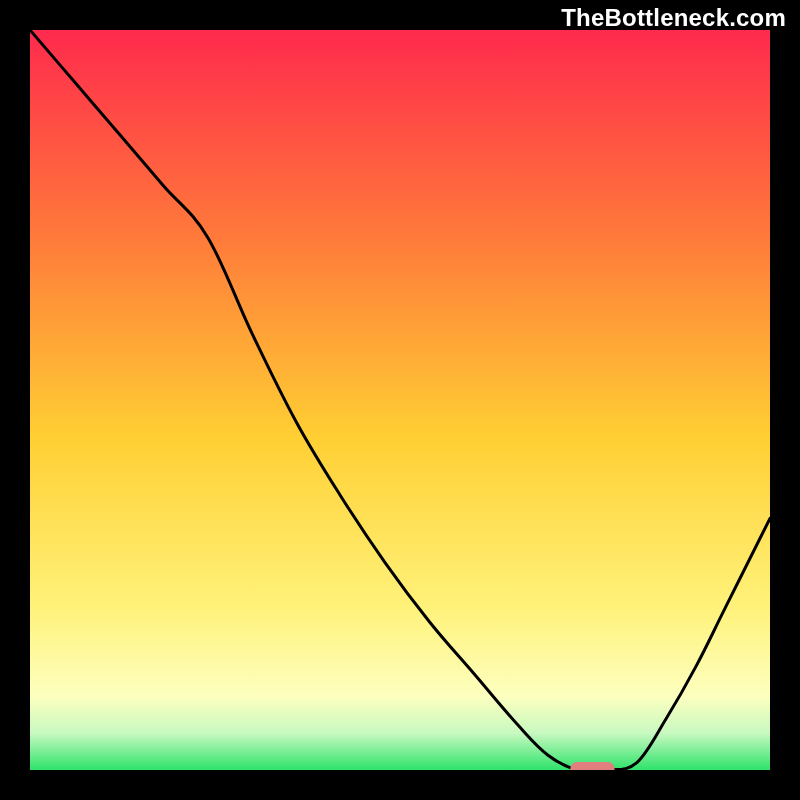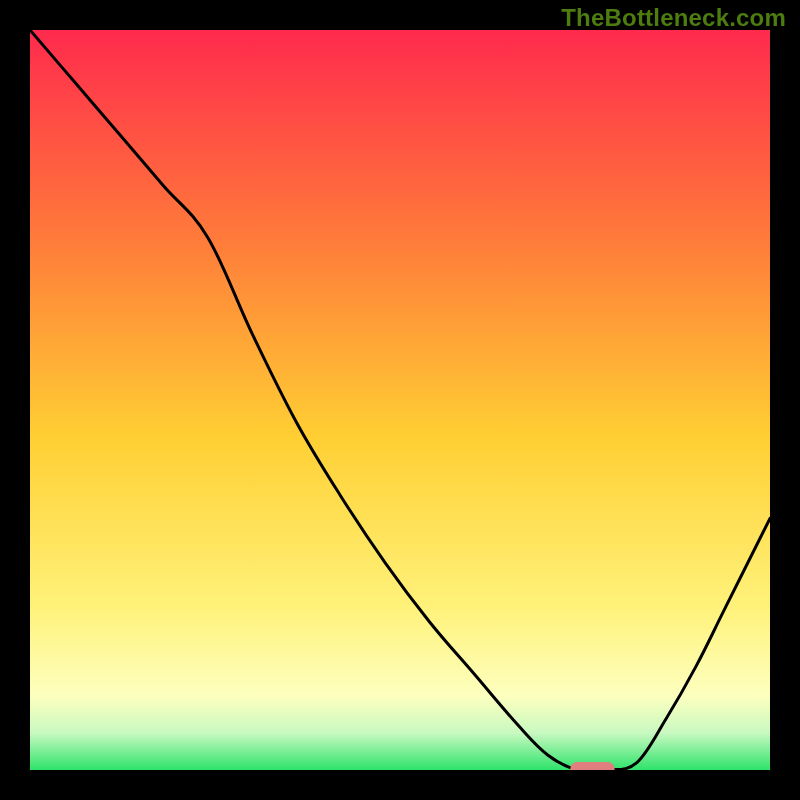--- a/index.html
+++ b/index.html
@@ -14,21 +14,21 @@
   .frame {
     position: relative;
     width: 800px;
     height: 800px;
     background: #000;
   }
   .watermark {
     position: absolute;
     top: 4px;
     right: 14px;
-    color: #4d7c0f;
+    color: #ffffff;
     font-size: 24px;
     font-weight: 600;
     letter-spacing: 0.2px;
     user-select: none;
   }
   .plot-wrap {
     position: absolute;
     left: 30px;
     top: 30px;
     width: 740px;

